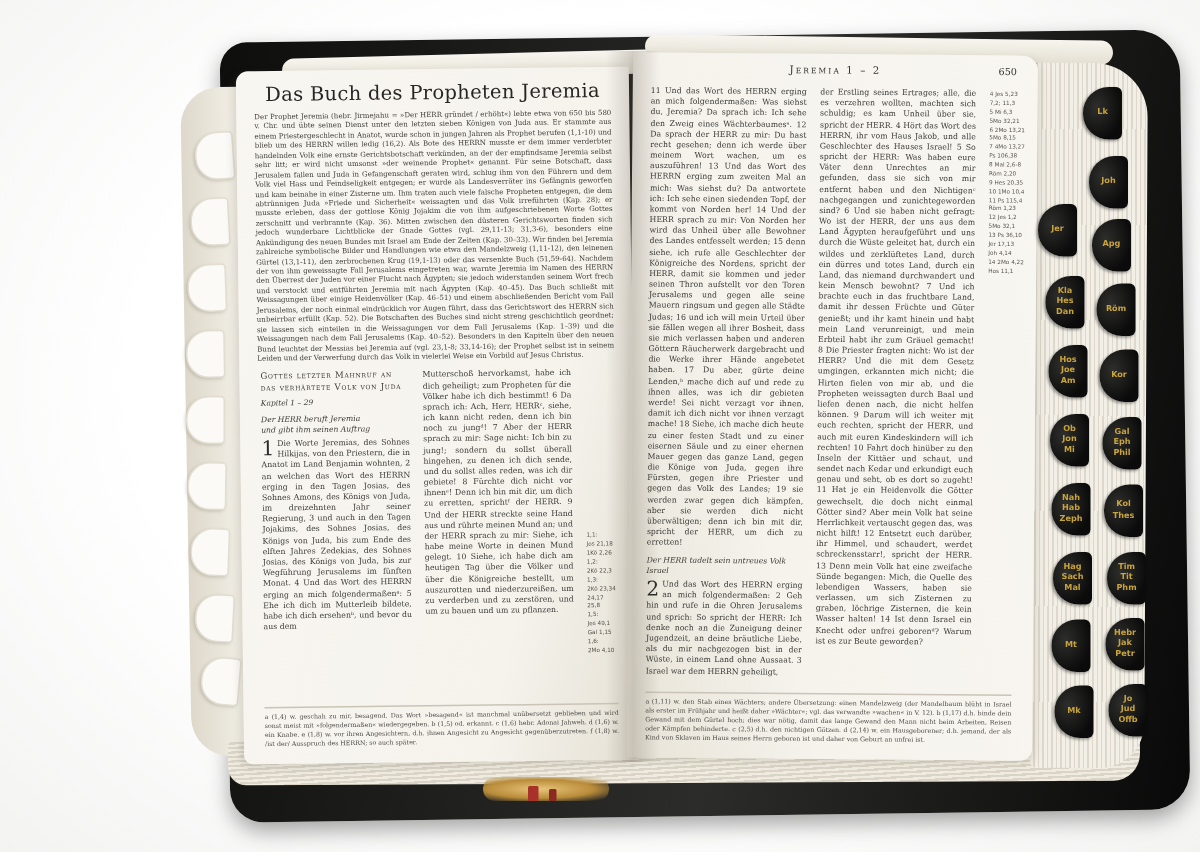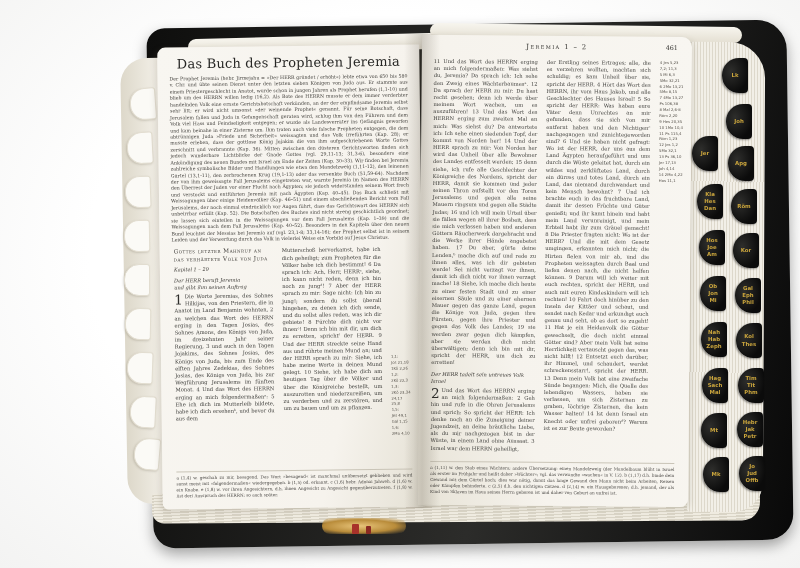--- a/index.html
+++ b/index.html
@@ -125,21 +125,21 @@
 Gal 1,15
 1,6:
 2Mo 4,10</div>
     </div>
     <div class="fnotes">a (1,4) w. geschah zu mir, besagend. Das Wort »besagend« ist manchmal unübersetzt geblieben und wird sonst meist mit »folgendermaßen« wiedergegeben.    b (1,5) od. erkannt.    c (1,6) hebr. Adonai Jahweh.    d (1,6) w. ein Knabe.    e (1,8) w. vor ihren Angesichtern, d.h. ihnen Angesicht zu Angesicht gegenüberzutreten.    f (1,8) w. /ist der/ Ausspruch des HERRN; so auch später.</div>
   </div>
 
   <div class="page page-right">
     <div class="runhead-row">
       <div class="runhead">Jeremia 1 – 2</div>
-      <div class="pageno">461</div>
+      <div class="pageno">650</div>
     </div>
     <div class="cols" style="margin:4px 8px 0 12px;">
       <div class="col">
         <p class="vtext">11 Und das Wort des HERRN erging an mich folgendermaßen: Was siehst du, Jeremia? Da sprach ich: Ich sehe den Zweig eines Wächterbaumesᵃ. 12 Da sprach der HERR zu mir: Du hast recht gesehen; denn ich werde über meinem Wort wachen, um es auszuführen! 13 Und das Wort des HERRN erging zum zweiten Mal an mich: Was siehst du? Da antwortete ich: Ich sehe einen siedenden Topf, der kommt von Norden her! 14 Und der HERR sprach zu mir: Von Norden her wird das Unheil über alle Bewohner des Landes entfesselt werden; 15 denn siehe, ich rufe alle Geschlechter der Königreiche des Nordens, spricht der HERR, damit sie kommen und jeder seinen Thron aufstellt vor den Toren Jerusalems und gegen alle seine Mauern ringsum und gegen alle Städte Judas; 16 und ich will mein Urteil über sie fällen wegen all ihrer Bosheit, dass sie mich verlassen haben und anderen Göttern Räucherwerk dargebracht und die Werke ihrer Hände angebetet haben. 17 Du aber, gürte deine Lenden,ᵇ mache dich auf und rede zu ihnen alles, was ich dir gebieten werde! Sei nicht verzagt vor ihnen, damit ich dich nicht vor ihnen verzagt mache! 18 Siehe, ich mache dich heute zu einer festen Stadt und zu einer eisernen Säule und zu einer ehernen Mauer gegen das ganze Land, gegen die Könige von Juda, gegen ihre Fürsten, gegen ihre Priester und gegen das Volk des Landes; 19 sie werden zwar gegen dich kämpfen, aber sie werden dich nicht überwältigen; denn ich bin mit dir, spricht der HERR, um dich zu erretten!</p>
         <div class="pericope">Der HERR tadelt sein untreues Volk Israel</div>
         <p class="vtext">
           <span class="dropcap">2</span><span>Und das Wort des HERRN erging an mich folgendermaßen: 2 Geh hin und rufe in die Ohren Jerusalems und sprich: So spricht der HERR: Ich denke noch an die Zuneigung deiner Jugendzeit, an deine bräutliche Liebe, als du mir nachgezogen bist in der Wüste, in einem Land ohne Aussaat. 3 Israel war dem HERRN geheiligt,</span>
         </p>
       </div>
       <div class="col">

